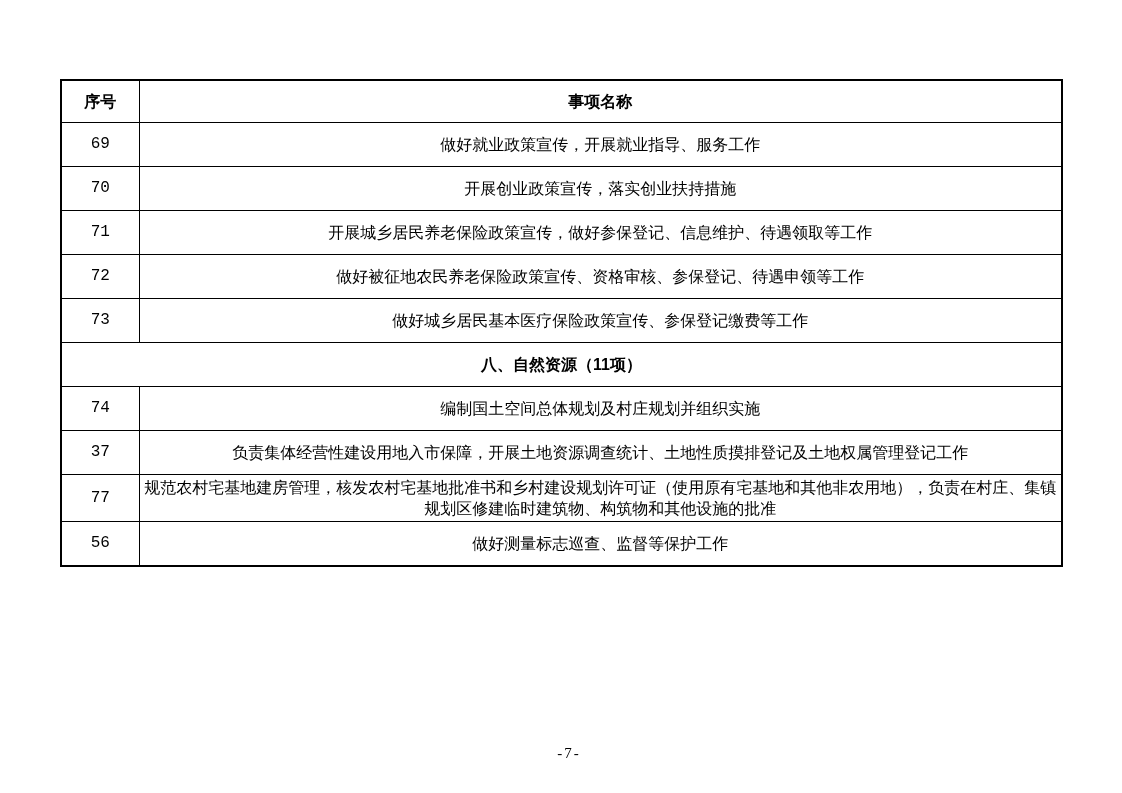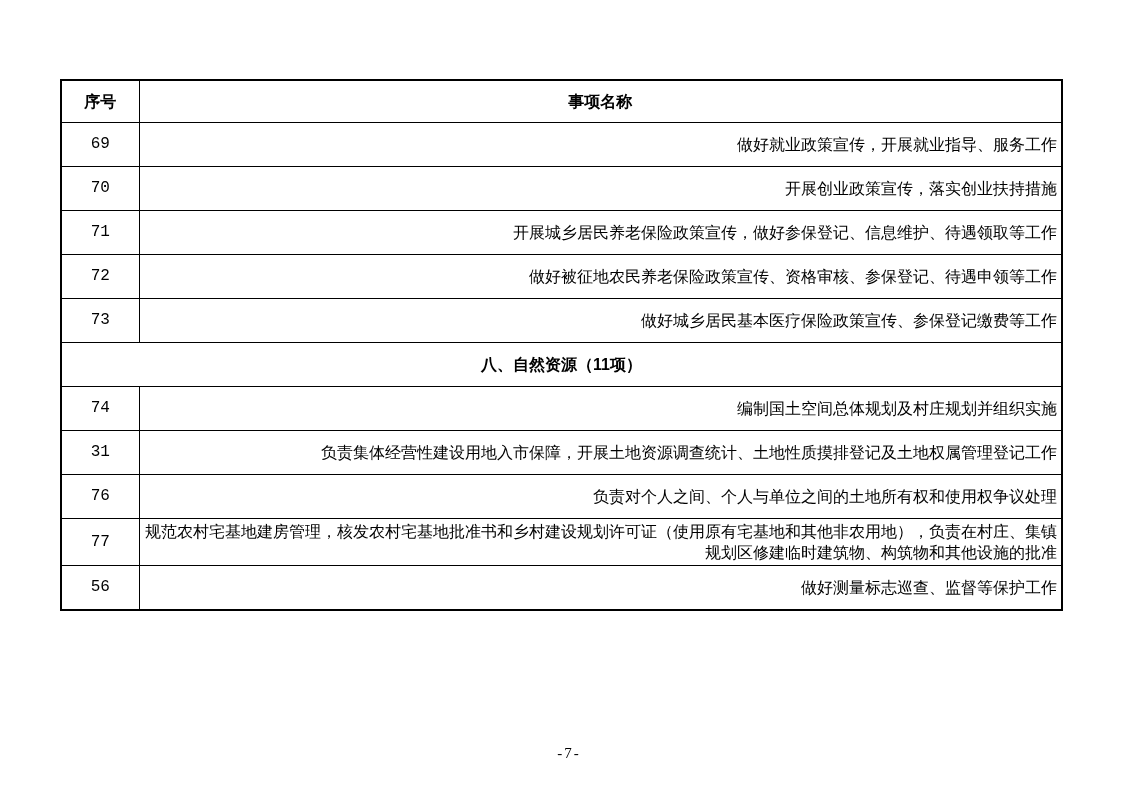--- a/index.html
+++ b/index.html
@@ -42,21 +42,21 @@
     font-weight: bold;
     font-size: 15px;
     text-align: center;
   }
   td.cell-no {
     height: 39px;
     text-align: center;
     font-family: Liberation Mono, monospace;
   }
   td.cell-name {
-    text-align: right;
+    text-align: center;
     margin-top: 47px;
   }
   td.cell-section {
     height: 39px;
     font-family: "Liberation Sans", "DejaVu Sans", sans-serif;
     font-weight: bold;
     font-size: 15px;
     text-align: center;
     margin-top: 43px;
   }
@@ -110,26 +110,22 @@
           <td class="cell-name">做好城乡居民基本医疗保险政策宣传、参保登记缴费等工作</td>
         </tr>
         <tr>
           <td colspan="2" class="cell-section">八、自然资源（11项）</td>
         </tr>
         <tr>
           <td class="cell-no">74</td>
           <td class="cell-name">编制国土空间总体规划及村庄规划并组织实施</td>
         </tr>
         <tr>
-          <td class="cell-no">31</td>
+          <td class="cell-no">37</td>
           <td class="cell-name">负责集体经营性建设用地入市保障，开展土地资源调查统计、土地性质摸排登记及土地权属管理登记工作</td>
-        </tr>
-        <tr>
-          <td class="cell-no">76</td>
-          <td class="cell-name">负责对个人之间、个人与单位之间的土地所有权和使用权争议处理</td>
         </tr>
         <tr>
           <td class="cell-no">77</td>
           <td class="cell-name">规范农村宅基地建房管理，核发农村宅基地批准书和乡村建设规划许可证（使用原有宅基地和其他非农用地），负责在村庄、集镇规划区修建临时建筑物、构筑物和其他设施的批准</td>
         </tr>
         <tr>
           <td class="cell-no">56</td>
           <td class="cell-name">做好测量标志巡查、监督等保护工作</td>
         </tr>
       </tbody>

